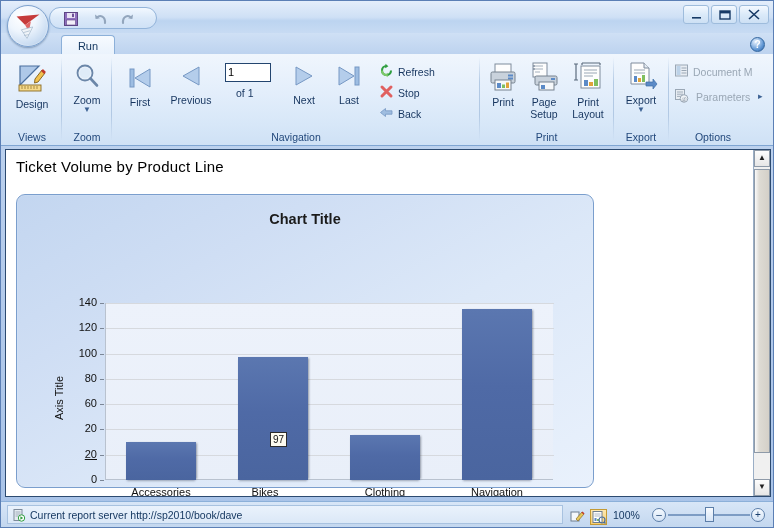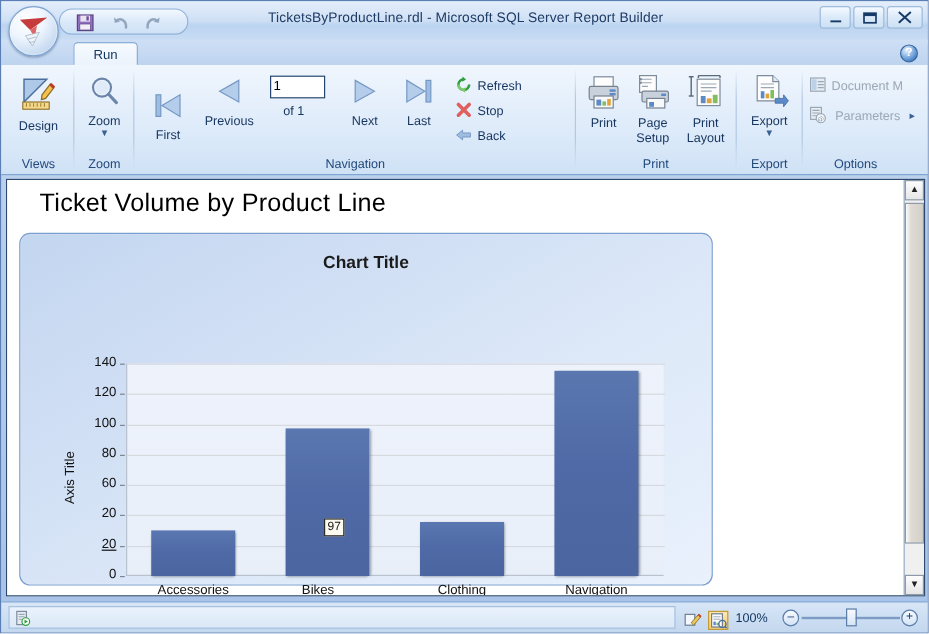--- a/index.html
+++ b/index.html
@@ -125,22 +125,22 @@
     background: #ffffff;
     border: 1px solid #2c4a70;
     overflow: hidden;
   }
   .report-page {
     position:absolute; left:0; top:0; right: 17px; bottom: 0;
     background:#fff;
     overflow:hidden;
   }
   .report-title {
-    position:absolute; left: 27px; top: 8px;
-    font-size: 21px; color:#000; letter-spacing: .2px;
+    position:absolute; left: 10px; top: 8px;
+    font-size: 15px; color:#000; letter-spacing: .2px;
   }
 
   
   .chart-panel {
     position:absolute; left: 10px; top: 44px; width: 578px; height: 294px;
     border: 1px solid #7a9ecd;
     border-radius: 9px;
     background: linear-gradient(150deg,#c3d6f0 0%,#cfdef4 28%,#dce8f8 58%,#e9f1fc 100%);
     box-shadow: inset 0 0 1px #fff;
   }
@@ -247,21 +247,20 @@
     background: linear-gradient(180deg,#fde8b0,#f7cf73);
     border: 1px solid #c49a34;
   }
 </style>
 </head>
 <body>
 
 <div id="app">
 
   <div class="titlebar">
-    <div class="titlebar-text">TicketsByProductLine.rdl - Microsoft SQL Server Report Builder</div>
 
     <div class="win-btns">
       <div class="win-btn">
         <svg width="24" height="17" viewBox="0 0 24 17">
           <rect x="8" y="11" width="9" height="1.6" fill="#173a66"></rect>
         </svg>
       </div>
       <div class="win-btn">
         <svg width="24" height="17" viewBox="0 0 24 17">
           <rect x="8" y="5" width="10" height="8" fill="none" stroke="#173a66" stroke-width="1.4"></rect>
@@ -350,21 +349,21 @@
           <span style="display:block;font-size:8px;line-height:8px;color:#3c6193;">▼</span>
         </div>
       </div>
       <div class="group-label">Zoom</div>
     </div>
     <div class="group-sep" style="left:110px;"></div>
 
     <div class="group" style="left:112px; width:366px;">
       <div class="group-body">
 
-        <div class="bigbtn" style="left:6px; top:18px; width:42px;">
+        <div class="bigbtn" style="left:6px; top:8px; width:42px;">
           <span class="ic">
             <svg width="32" height="30" viewBox="0 0 32 30">
               <rect x="6" y="6" width="4" height="18" fill="#9dbde2" stroke="#7698c4"></rect>
               <path d="M26 6 L26 24 L11 15 Z" fill="#b4cdeb" stroke="#7698c4"></path>
             </svg>
           </span>
           <span>First</span>
         </div>
 
         <div class="bigbtn" style="left:48px; top:6px; width:60px;">
@@ -602,20 +601,21 @@
   <div class="statusbar">
     <div class="status-well">
       <span class="status-icon">
         <svg width="14" height="14" viewBox="0 0 14 14">
           <rect x="2" y="1.5" width="8" height="11" fill="#e6ecf3" stroke="#7e8b9c"></rect>
           <path d="M3.5 4 h5 M3.5 6 h5 M3.5 8 h3" stroke="#9aa7b5" stroke-width=".9"></path>
           <circle cx="9.5" cy="10" r="3.2" fill="#fff" stroke="#2f9e3f"></circle>
           <path d="M8.4 8.3 L11.2 10 L8.4 11.7 Z" fill="#2f9e3f"></path>
         </svg>
       </span>
+      <span class="status-text">Current report server http://sp2010/book/dave</span>
     </div>
 
     <div class="zoom-area" style="width:198px;">
       <div class="viewmode-btn" style="left:0;">
         <svg width="15" height="14" viewBox="0 0 15 14">
           <rect x="1" y="2" width="8" height="9" fill="#f4f7fb" stroke="#6f7e90"></rect>
           <path d="M6 9 L12 2 L14 4 L8 11 Z" fill="#e8c85a" stroke="#8a6a22" stroke-width=".7"></path>
           <path d="M12 2 L14 4" stroke="#c0392b" stroke-width="1.6"></path>
         </svg>
       </div>

